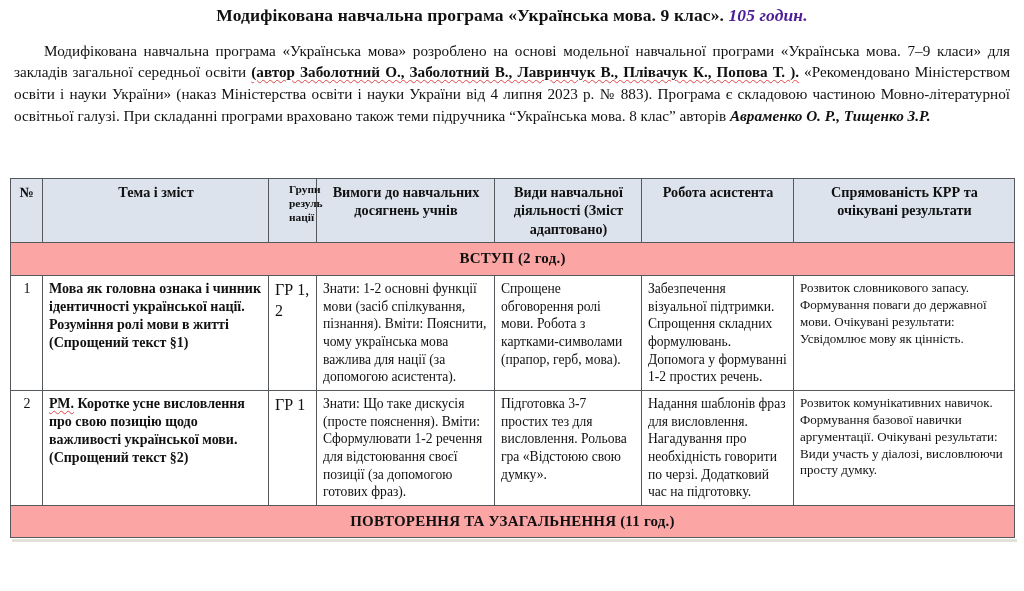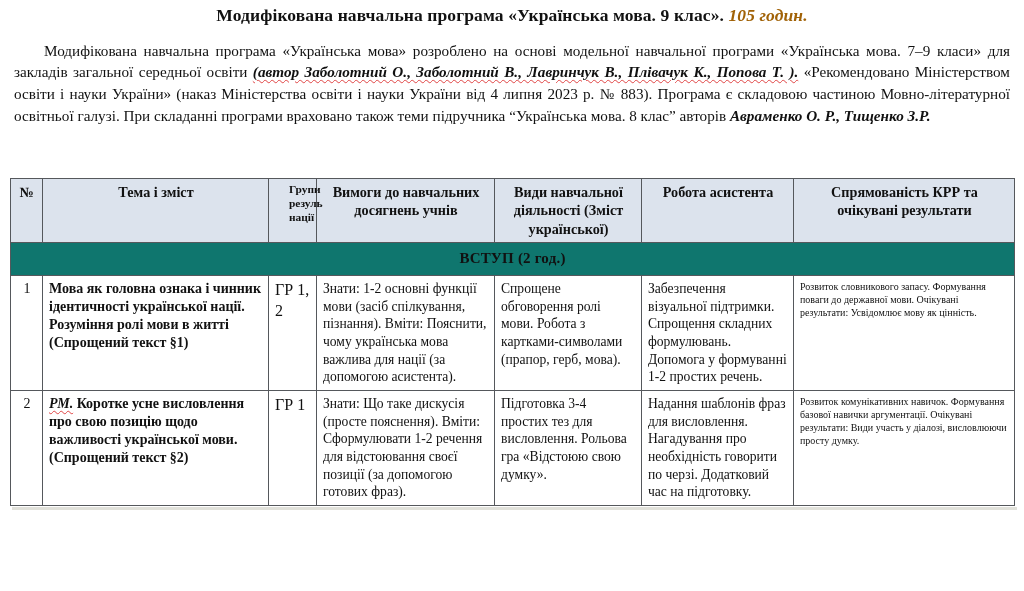--- a/index.html
+++ b/index.html
@@ -28,21 +28,21 @@
   
   .doc-title {
     text-align: center;
     font-size: 17.5px;
     font-weight: bold;
     line-height: 1.25;
     margin: 5px 20px 0 20px;
     letter-spacing: 0.1px;
   }
   .doc-title .hours {
-    color: #a16207;
+    color: #4c1d95;
     font-style: italic;
     font-weight: bold;
   }
 
   
   .intro {
     margin: 13px 14px 0 14px;
     font-size: 15.2px;
     line-height: 1.42;
     text-align: justify;
@@ -50,21 +50,20 @@
     text-justify: inter-word;
   }
   .intro b { font-weight: bold; }
   .intro .auth { font-style: italic; font-weight: bold; }
   .spell {
     text-decoration: underline;
     text-decoration-color: #e04545;
     text-decoration-style: wavy;
     text-decoration-thickness: 1px;
     text-underline-offset: 2px;
-    font-style: italic;
   }
 
   
   .tbl-wrap {
     position: absolute;
     left: 10px;
     top: 173px;
     width: 1004px;
   }
   table.prog {
@@ -101,21 +100,21 @@
   
   col.c-num   { width: 32px;  }
   col.c-theme { width: 226px; }
   col.c-grp   { width: 48px;  }
   col.c-req   { width: 178px; }
   col.c-act   { width: 147px; }
   col.c-asst  { width: 152px; }
   col.c-krr   { width: 221px; }
 
   tr.section td {
-    background: #0f766e;
+    background: #fca5a5;
     text-align: center;
     font-weight: bold;
     font-size: 15px;
     padding: 6px 4px 6px 4px;
     letter-spacing: 0.2px;
   }
 
   td.num {
     text-align: center;
     font-size: 14px;
@@ -129,21 +128,21 @@
   td.grp {
     font-size: 16px;
     line-height: 1.35;
     padding-left: 5px;
   }
   td.body-cell {
     font-size: 13.6px;
     line-height: 1.34;
   }
   td.krr {
-    font-size: 10px;
+    font-size: 13px;
     line-height: 1.34;
     margin-left: 39px;
   }
 
   
   .tbl-wrap::after {
     content: "";
     position: absolute;
     left: 2px;
     right: -3px;
@@ -188,21 +187,21 @@
             <span class="hdr-line">резуль</span>
             <span class="hdr-line">нації</span>
           </th>
           <th>
             <span class="hdr-line">Вимоги до навчальних</span>
             <span class="hdr-line">досягнень учнів</span>
           </th>
           <th>
             <span class="hdr-line">Види навчальної</span>
             <span class="hdr-line">діяльності (Зміст</span>
-            <span class="hdr-line">української)</span>
+            <span class="hdr-line">адаптовано)</span>
           </th>
           <th>Робота асистента</th>
           <th>
             <span class="hdr-line">Спрямованість КРР та</span>
             <span class="hdr-line">очікувані результати</span>
           </th>
         </tr>
       </thead>
 
       <tbody>
@@ -219,23 +218,26 @@
           <td class="body-cell">Спрощене обговорення ролі мови. Робота з картками-символами (прапор, герб, мова).</td>
           <td class="body-cell">Забезпечення візуальної підтримки. Спрощення складних формулювань. Допомога у формуванні 1-2 простих речень.</td>
           <td class="krr">Розвиток словникового запасу. Формування поваги до державної мови. Очікувані результати: Усвідомлює мову як цінність.</td>
         </tr>
 
         <tr>
           <td class="num">2</td>
           <td class="theme"><span class="spell">РМ.</span><span> Коротке усне висловлення про свою позицію щодо важливості української мови. (Спрощений текст §2)</span></td>
           <td class="grp">ГР 1</td>
           <td class="body-cell">Знати: Що таке дискусія (просте пояснення). Вміти: Сформулювати 1-2 речення для відстоювання своєї позиції (за допомогою готових фраз).</td>
-          <td class="body-cell">Підготовка 3-4 простих тез для висловлення. Рольова гра «Відстоюю свою думку».</td>
+          <td class="body-cell">Підготовка 3-7 простих тез для висловлення. Рольова гра «Відстоюю свою думку».</td>
           <td class="body-cell">Надання шаблонів фраз для висловлення. Нагадування про необхідність говорити по черзі. Додатковий час на підготовку.</td>
           <td class="krr">Розвиток комунікативних навичок. Формування базової навички аргументації. Очікувані результати: Види участь у діалозі, висловлюючи просту думку.</td>
         </tr>
 
+        <tr class="section">
+          <td colspan="7">ПОВТОРЕННЯ ТА УЗАГАЛЬНЕННЯ (11 год.)</td>
+        </tr>
 
       </tbody>
     </table>
   </div>
 
 </div>
 
 </body></html>

